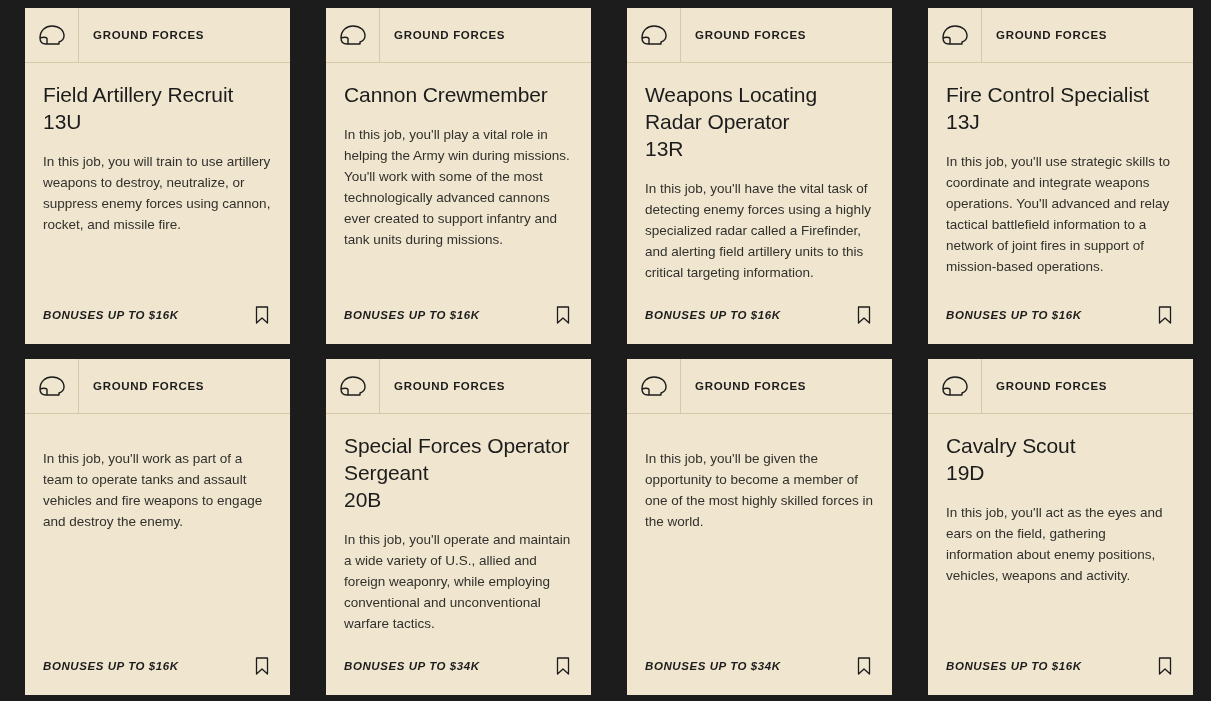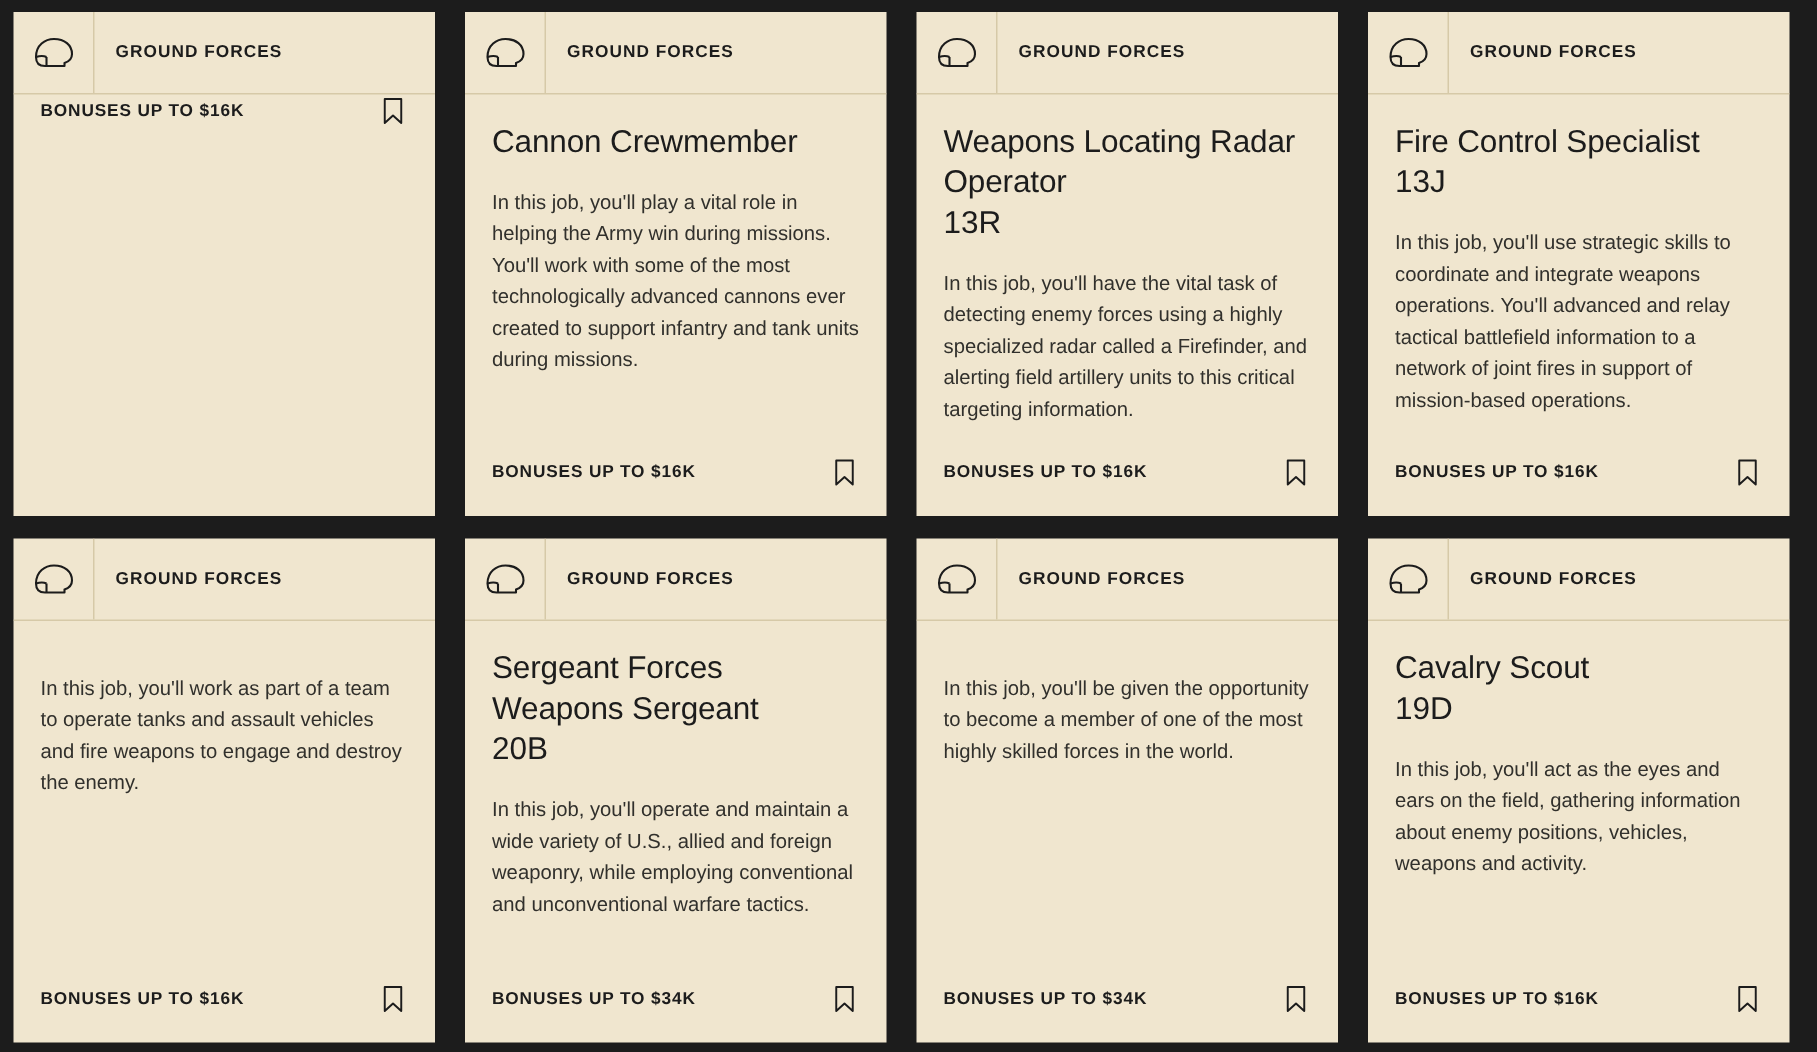--- a/index.html
+++ b/index.html
@@ -23,20 +23,21 @@
     gap: 15px 20px;
     padding: 8px 9px;
     box-sizing: border-box;
   }
   .card {
     background: #f0e6cf;
     display: flex;
     flex-direction: column;
     box-sizing: border-box;
     overflow: hidden;
+    margin-left: 16px;
   }
   .card-header {
     display: flex;
     align-items: center;
     height: 54px;
     border-bottom: 1px solid #d6c9a8;
     flex: 0 0 auto;
   }
   .badge-icon {
     width: 54px;
@@ -83,20 +84,21 @@
     line-height: 21px;
     color: #31302c;
     margin-top: 16px;
   }
   .card-footer {
     display: flex;
     align-items: center;
     justify-content: space-between;
     padding: 0 18px 18px 18px;
     flex: 0 0 auto;
+    font-style: italic;
   }
   .bonus {
     font-size: 11.5px;
     font-weight: bold;
     letter-spacing: 0.05em;
     color: #1c1c1c;
     text-transform: uppercase;
   }
   .bookmark {
     width: 20px;
@@ -116,20 +118,27 @@
     <div class="card-header">
       <span class="badge-icon">
         <svg width="30" height="24" viewBox="0 0 30 24" fill="none" xmlns="http://www.w3.org/2000/svg">
           <path d="M3 15 C3 7 9 3 15 3 C22 3 27 7 27 13 C27 16 25 18 22 19 L22 21 L9 21 C5 21 3 19 3 15 Z" stroke="#1c1c1c" stroke-width="1.4" fill="none" stroke-linejoin="round"></path>
           <path d="M10 21 L10 15" stroke="#1c1c1c" stroke-width="1.4"></path>
           <path d="M3 15 C6 14 8 14 10 15" stroke="#1c1c1c" stroke-width="1.4" fill="none"></path>
         </svg>
       </span>
       <span class="badge-label">GROUND FORCES</span>
     </div>
+    <div class="card-body">
+      <div>
+        <span class="job-title">Field Artillery Recruit</span>
+        <span class="job-code">13U</span>
+      </div>
+      <div class="job-desc">In this job, you will train to use artillery weapons to destroy, neutralize, or suppress enemy forces using cannon, rocket, and missile fire.</div>
+    </div>
     <div class="card-footer">
       <span class="bonus">BONUSES UP TO $16K</span>
       <span class="bookmark">
         <svg width="14" height="18" viewBox="0 0 14 18" fill="none" xmlns="http://www.w3.org/2000/svg">
           <path d="M1.5 1 L12.5 1 L12.5 17 L7 12 L1.5 17 Z" stroke="#1c1c1c" stroke-width="1.3" fill="none" stroke-linejoin="round"></path>
         </svg>
       </span>
     </div>
   </div>
 
@@ -246,21 +255,21 @@
         <svg width="30" height="24" viewBox="0 0 30 24" fill="none" xmlns="http://www.w3.org/2000/svg">
           <path d="M3 15 C3 7 9 3 15 3 C22 3 27 7 27 13 C27 16 25 18 22 19 L22 21 L9 21 C5 21 3 19 3 15 Z" stroke="#1c1c1c" stroke-width="1.4" fill="none" stroke-linejoin="round"></path>
           <path d="M10 21 L10 15" stroke="#1c1c1c" stroke-width="1.4"></path>
           <path d="M3 15 C6 14 8 14 10 15" stroke="#1c1c1c" stroke-width="1.4" fill="none"></path>
         </svg>
       </span>
       <span class="badge-label">GROUND FORCES</span>
     </div>
     <div class="card-body">
       <div>
-        <span class="job-title">Sergeant Forces Weapons Sergeant</span>
+        <span class="job-title">Special Forces Operator Sergeant</span>
         <span class="job-code">20B</span>
       </div>
       <div class="job-desc">In this job, you'll operate and maintain a wide variety of U.S., allied and foreign weaponry, while employing conventional and unconventional warfare tactics.</div>
     </div>
     <div class="card-footer">
       <span class="bonus">BONUSES UP TO $34K</span>
       <span class="bookmark">
         <svg width="14" height="18" viewBox="0 0 14 18" fill="none" xmlns="http://www.w3.org/2000/svg">
           <path d="M1.5 1 L12.5 1 L12.5 17 L7 12 L1.5 17 Z" stroke="#1c1c1c" stroke-width="1.3" fill="none" stroke-linejoin="round"></path>
         </svg>

